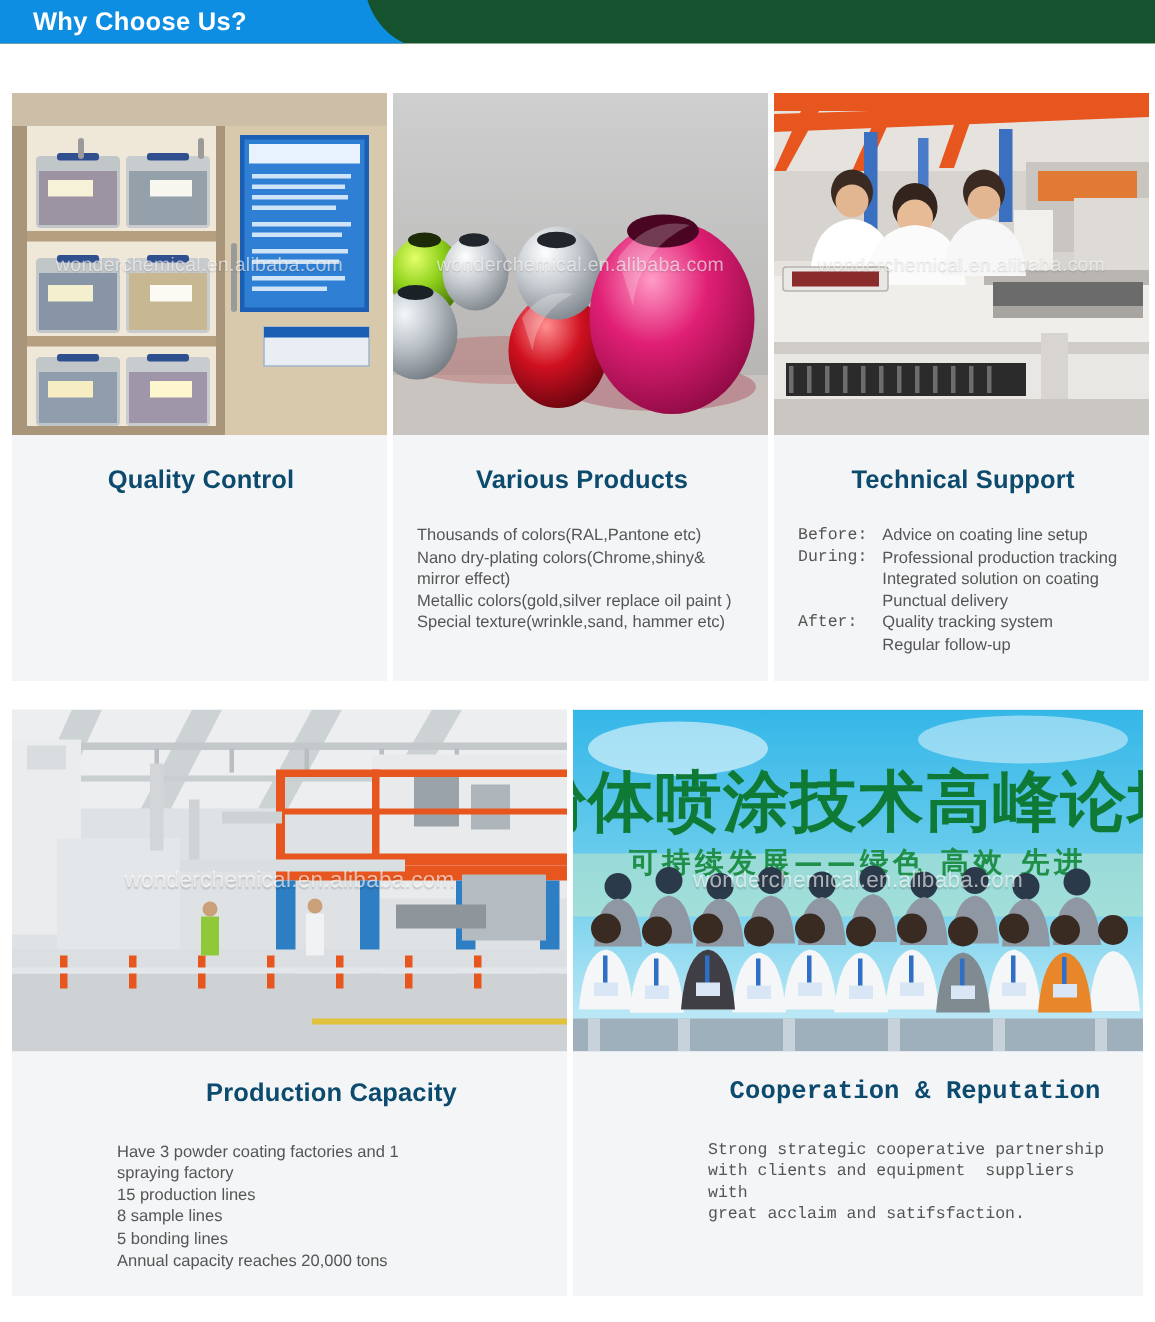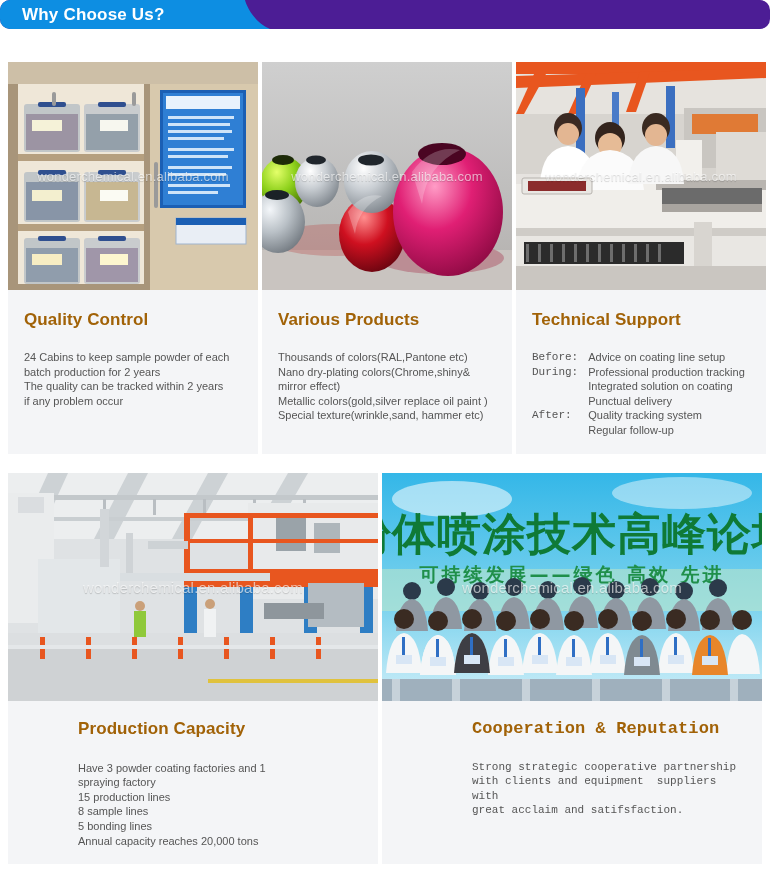--- a/index.html
+++ b/index.html
@@ -2,39 +2,39 @@
 <html><head>
 <meta charset="utf-8">
 <style>
   html,body{margin:0;padding:0;}
   body{
     width:770px;height:881px;background:#ffffff;
     font-family:"Liberation Sans",sans-serif;
     -webkit-font-smoothing:antialiased;overflow:hidden;
   }
   
-  .header{position:relative;width:770px;height:29px;background:#4c1d95;overflow:hidden;border-radius:10px;}
+  .header{position:relative;width:770px;height:29px;background:#14532d;overflow:hidden;}
   .header-curve{position:absolute;left:0;top:0;width:290px;height:29px;}
   .header-title{
     position:absolute;left:22px;top:0;height:29px;line-height:29px;
     color:#ffffff;font-size:17px;font-weight:bold;letter-spacing:.2px;z-index:2;
     white-space:nowrap;
   }
   
   .board{padding:0 8px;box-sizing:border-box;width:660px;}
   .row{display:flex;}
   .row-1{margin-top:33px;gap:4px;}
   .row-2{margin-top:19px;gap:4px;}
   .card{background:#f4f5f7;display:flex;flex-direction:column;}
   .c1,.c2,.c3{width:250px;}
   .c4{width:370px;}
   .c5{width:380px;}
   .card-body{padding:0 14px 16px 14px;}
   .card-title{
-    text-align:left;color:#a16207;font-size:17px;font-weight:bold;
+    text-align:center;color:#0c4a6e;font-size:17px;font-weight:bold;
     margin:20px 0 20px 0;letter-spacing:.1px;
   }
   .card-text{color:#555555;font-size:11px;line-height:14.6px;white-space:pre-wrap;}
   .c1 .card-body,.c2 .card-body,.c3 .card-body{padding-left:16px;}
   .c4 .card-body{padding-left:70px;}
   .c5 .card-body{padding-left:90px;font-family:Liberation Mono, monospace;}
   .c4 .card-title,.c5 .card-title{font-size:17px;margin-bottom:22px;margin-top:18px;}
   
   .support{border-collapse:collapse;}
   .support td{color:#555555;font-size:11px;line-height:14.6px;
@@ -129,24 +129,20 @@
           <rect x="168" y="156" width="70" height="26" fill="#e9eef5" stroke="#9fb4cd"></rect>
           <rect x="168" y="156" width="70" height="7" fill="#1b5fb4"></rect>
           <rect x="44" y="30" width="4" height="14" rx="2" fill="#9a9a9a"></rect>
           <rect x="124" y="30" width="4" height="14" rx="2" fill="#9a9a9a"></rect>
           <rect x="146" y="100" width="4" height="46" rx="2" fill="#9a9a9a"></rect>
         </svg>
         <div class="wm">wonderchemical.en.alibaba.com</div>
       </div>
       <div class="card-body">
         <div class="card-title">Quality Control</div>
-        <div class="card-text">24 Cabins to keep sample powder of each
-batch production for 2 years
-The quality can be tracked within 2 years
-if any problem occur</div>
       </div>
     </div>
 
     <div class="card c2">
       <div class="photo p-small">
         <svg viewBox="0 0 250 228" preserveAspectRatio="none">
           <defs>
             <linearGradient id="bg2" x1="0" y1="0" x2="0" y2="1">
               <stop offset="0%" stop-color="#cfcfcf"></stop>
                 <stop offset="62%" stop-color="#bdbcbb"></stop>

